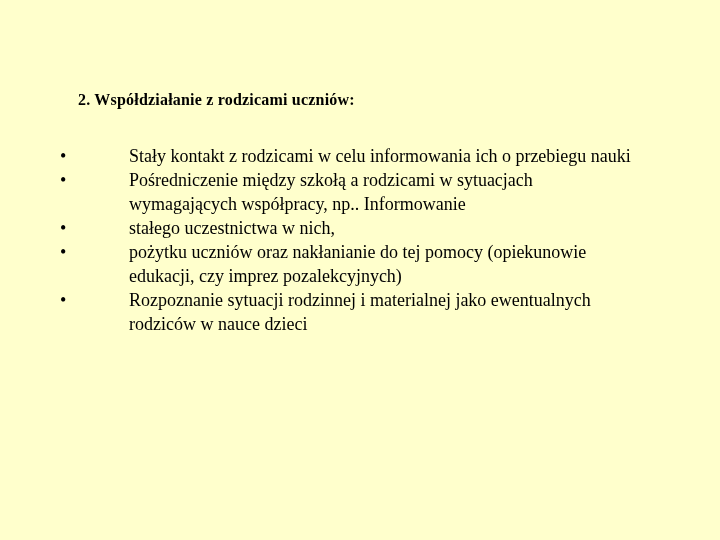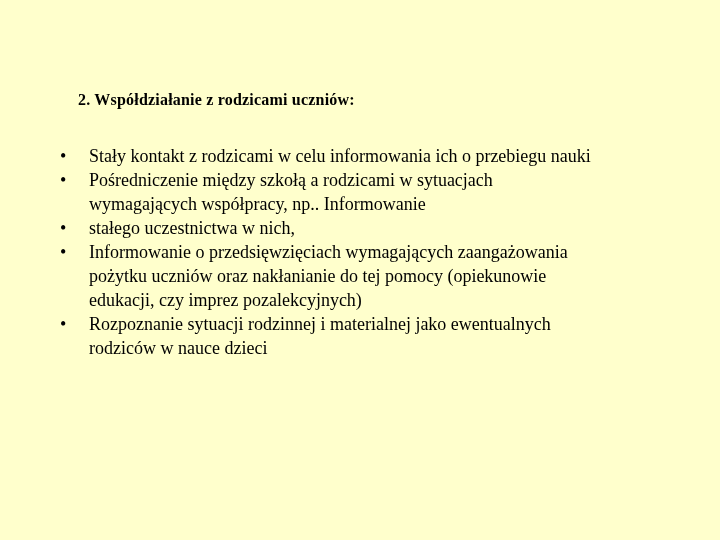--- a/index.html
+++ b/index.html
@@ -43,20 +43,21 @@
     }
     .bullet-dot {
       position: absolute;
       left: 0;
       top: 0;
       width: 16px;
       text-align: left;
     }
     .bullet-text {
       display: block;
+      margin-left: 40px;
     }
   </style>
 </head>
 <body>
 
 <h1 class="slide-title">2. Współdziałanie z rodzicami uczniów:</h1>
 
 <ul class="bullet-list">
   <li class="bullet-item">
     <span class="bullet-dot">•</span>
@@ -66,21 +67,20 @@
     <span class="bullet-dot">•</span>
     <span class="bullet-text">Pośredniczenie między szkołą a rodzicami w sytuacjach</span>
     <span class="bullet-text">wymagających współpracy, np.. Informowanie</span>
   </li>
   <li class="bullet-item">
     <span class="bullet-dot">•</span>
     <span class="bullet-text">stałego uczestnictwa w nich,</span>
   </li>
   <li class="bullet-item">
     <span class="bullet-dot">•</span>
-    <span class="bullet-text">Informowanie o przedsięwzięciach wymagających zaangażowania</span>
     <span class="bullet-text">pożytku uczniów oraz nakłanianie do tej pomocy (opiekunowie</span>
     <span class="bullet-text">edukacji, czy imprez pozalekcyjnych)</span>
   </li>
   <li class="bullet-item">
     <span class="bullet-dot">•</span>
     <span class="bullet-text">Rozpoznanie sytuacji rodzinnej i materialnej jako ewentualnych</span>
     <span class="bullet-text">rodziców w nauce dzieci</span>
   </li>
 </ul>
 

